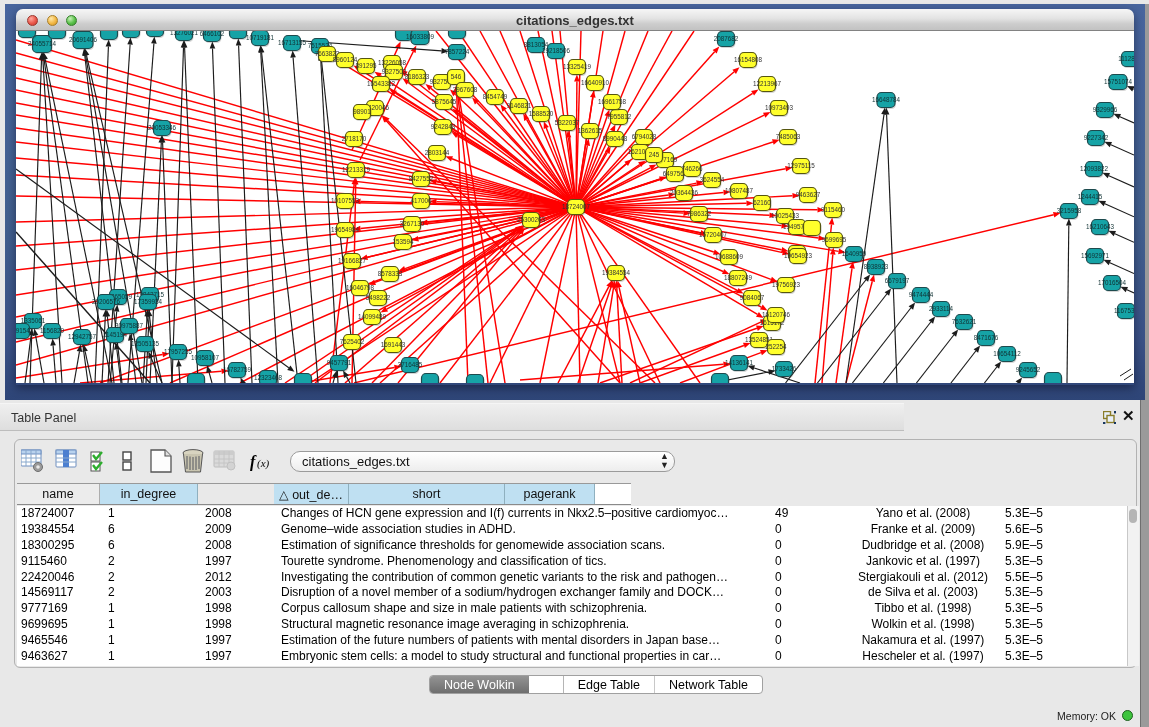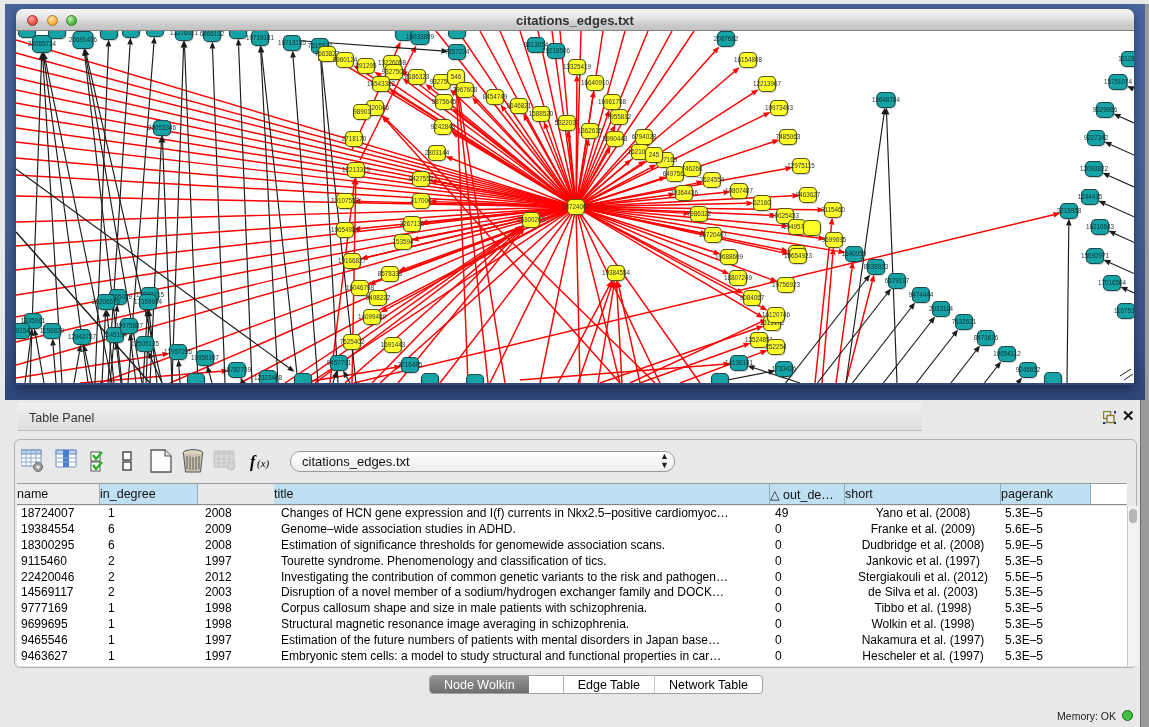--- a/index.html
+++ b/index.html
@@ -7,31 +7,31 @@
 .rightstrip { position:absolute; left:1145px; top:4px; width:4px; height:396px; background:#9a9a9a; }
 .rightstrip2 { position:absolute; left:1140px; top:400px; width:9px; height:327px; background:#9a9a9a; border-left:1px solid #6f6f6f; }
 .win { position:absolute; left:16px; top:9px; width:1118px; height:376px; border-radius:7px 7px 0 0;
   box-shadow:0 3px 10px rgba(0,0,20,0.45); }
 .titlebar { position:absolute; left:0; top:0; width:100%; height:22px; border-radius:7px 7px 0 0;
   background:linear-gradient(180deg,#f6f6f6 0%,#e3e3e3 45%,#cdcdcd 70%,#c2c2c2 100%);
   border-bottom:1px solid #828282; }
 .title { position:absolute; width:100%; text-align:center; top:4px; font-size:13px; color:#323232; font-weight:600; }
 .tl { position:absolute; top:15px; width:11px; height:11px; border-radius:50%; }
 .canvas { position:absolute; left:0; top:22px; width:1118px; height:352px; background:#fff; overflow:hidden; }
-.tphead { position:absolute; left:18px; top:403px; width:904px; height:28px;
+.tphead { position:absolute; left:0; top:403px; width:904px; height:28px;
   background:linear-gradient(180deg,#efefef,#dedede); border-top:1px solid #f5f5f5; border-bottom:1px solid #bdbdbd; }
 .tphead span { position:absolute; left:11px; top:7px; font-size:12.5px; color:#333; }
 .panel { position:absolute; left:14px; top:439px; width:1123px; height:229px; background:#e9e9e9;
   border:1px solid #b2b2b2; border-radius:6px; }
 .combo { position:absolute; left:290px; top:451px; width:385px; height:21px; background:linear-gradient(180deg,#ffffff,#ededed);
   border:1px solid #9b9b9b; border-radius:10px; font-size:13px; color:#111; padding:2px 0 0 11px; }
 .steppers { position:absolute; left:660px; top:452px; font-size:9px; color:#222; line-height:9px; }
 .thead { position:absolute; left:17px; top:483px; height:22px; display:flex; font-size:12.5px; color:#111;
   border-top:1px solid #999; border-bottom:1px solid #8a8a8a; }
-.th { background:#bfe0f2; border-right:1px solid #8fb0bf; text-align:left; padding-top:3px; }
+.th { background:#bfe0f2; border-right:1px solid #8fb0bf; text-align:center; padding-top:3px; }
 .trows { position:absolute; left:17px; top:506px; width:1110px; height:160px; background:#fff; font-size:12px; color:#000; }
 .trow { height:15.9px; display:flex; white-space:nowrap; }
 .c { overflow:hidden; }
 .c0 { width:83px; padding-left:4px; }
 .c1 { width:98px; padding-left:8px; }
 .c2 { width:76px; padding-left:7px; }
 .c3 { width:496px; padding-left:7px; }
 .c4 { width:75px; padding-left:5px; }
 .c5 { width:156px; text-align:center; }
 .c6 { width:90px; padding-left:4px; }
@@ -915,21 +915,20 @@
         <text x="7" y="16" font-size="11" font-style="italic" font-family="Liberation Serif,serif">(x)</text>
       </g>
 </svg>
 </div>
 <div class="combo">citations_edges.txt</div>
 <div class="steppers">▲<br>▼</div>
 <div class="thead">
   <div class="th" style="width:83px;background:#ececec;border-right:1px solid #adadad;">name</div>
   <div class="th" style="width:98px;">in_degree</div>
   <div class="th" style="width:76px;margin-top:48px;">year</div>
-  <div class="th" style="width:496px;">title</div>
   <div class="th" style="width:75px;">△ out_de…</div>
   <div class="th" style="width:156px;">short</div>
   <div class="th" style="width:90px;">pagerank</div>
   <div class="th" style="width:36px;background:#fff;border-right:none;"></div>
 </div>
 <div class="trows">
     <div class="trow">
       <div class="c c0">18724007</div>
       <div class="c c1">1</div>
       <div class="c c2">2008</div>

